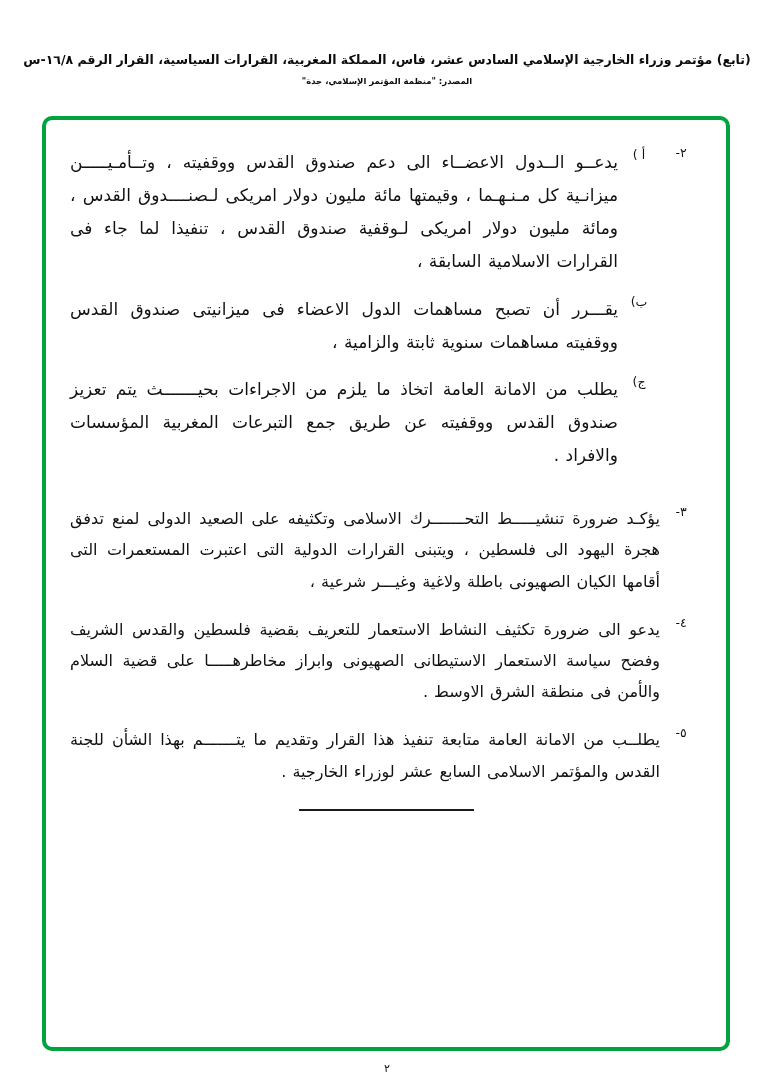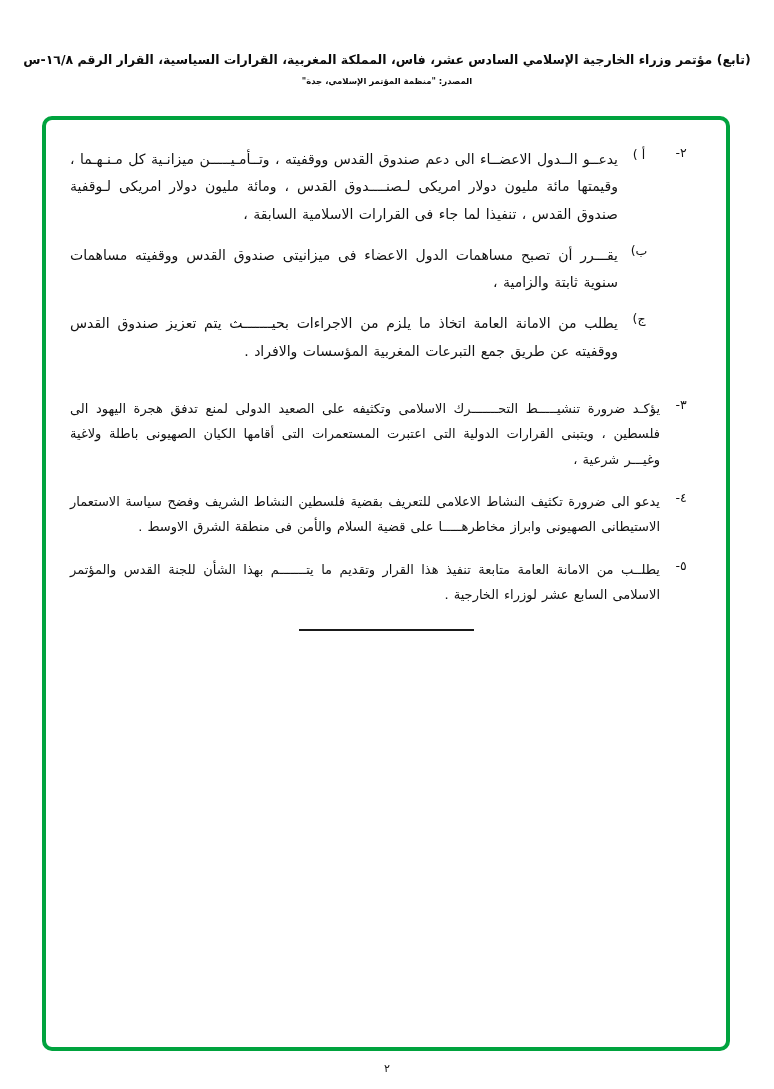--- a/index.html
+++ b/index.html
@@ -84,37 +84,37 @@
   .clause-letter {
     width: 42px;
     flex: 0 0 42px;
     text-align: center;
     font-size: 12.5px;
     padding-top: 1px;
     color: #111;
   }
   .clause-body {
     flex: 1 1 auto;
-    font-size: 13px;
+    font-size: 16px;
     line-height: 1.95;
     text-align: justify;
     letter-spacing: 0.4px;
     word-spacing: 1px;
     color: #111;
   }
   .sub-list {
     margin-top: 2px;
   }
   .sub-clause {
     display: flex;
     flex-direction: row;
     margin-bottom: 14px;
   }
   .sub-clause .clause-body {
-    font-size: 14px;
+    font-size: 17px;
     line-height: 1.95;
   }
 
   
   .separator {
     margin: 22px auto 0 auto;
     width: 175px;
     border-top: 2px solid #1a1a1a;
   }
 
@@ -164,21 +164,21 @@
         </div>
       </div>
 
       <div class="clause">
         <div class="clause-num">٣-</div>
         <div class="clause-body">يؤكـد ضرورة تنشيـــــط التحـــــــرك الاسلامى وتكثيفه على الصعيد الدولى لمنع تدفق هجرة اليهود الى فلسطين ، ويتبنى القرارات الدولية التى اعتبرت المستعمرات التى أقامها الكيان الصهيونى باطلة ولاغية وغيـــر شرعية ،</div>
       </div>
 
       <div class="clause">
         <div class="clause-num">٤-</div>
-        <div class="clause-body">يدعو الى ضرورة تكثيف النشاط الاعلامى للتعريف بقضية فلسطين النشاط الشريف وفضح سياسة الاستعمار الاستيطانى الصهيونى وابراز مخاطرهـــــا على قضية السلام والأمن فى منطقة الشرق الاوسط .</div>
+        <div class="clause-body">يدعو الى ضرورة تكثيف النشاط الاستعمار للتعريف بقضية فلسطين والقدس الشريف وفضح سياسة الاستعمار الاستيطانى الصهيونى وابراز مخاطرهـــــا على قضية السلام والأمن فى منطقة الشرق الاوسط .</div>
       </div>
 
       <div class="clause">
         <div class="clause-num">٥-</div>
         <div class="clause-body">يطلــب من الامانة العامة متابعة تنفيذ هذا القرار وتقديم ما يتـــــــم بهذا الشأن للجنة القدس والمؤتمر الاسلامى السابع عشر لوزراء الخارجية .</div>
       </div>
 
       <div class="separator"></div>
 
     </div>

